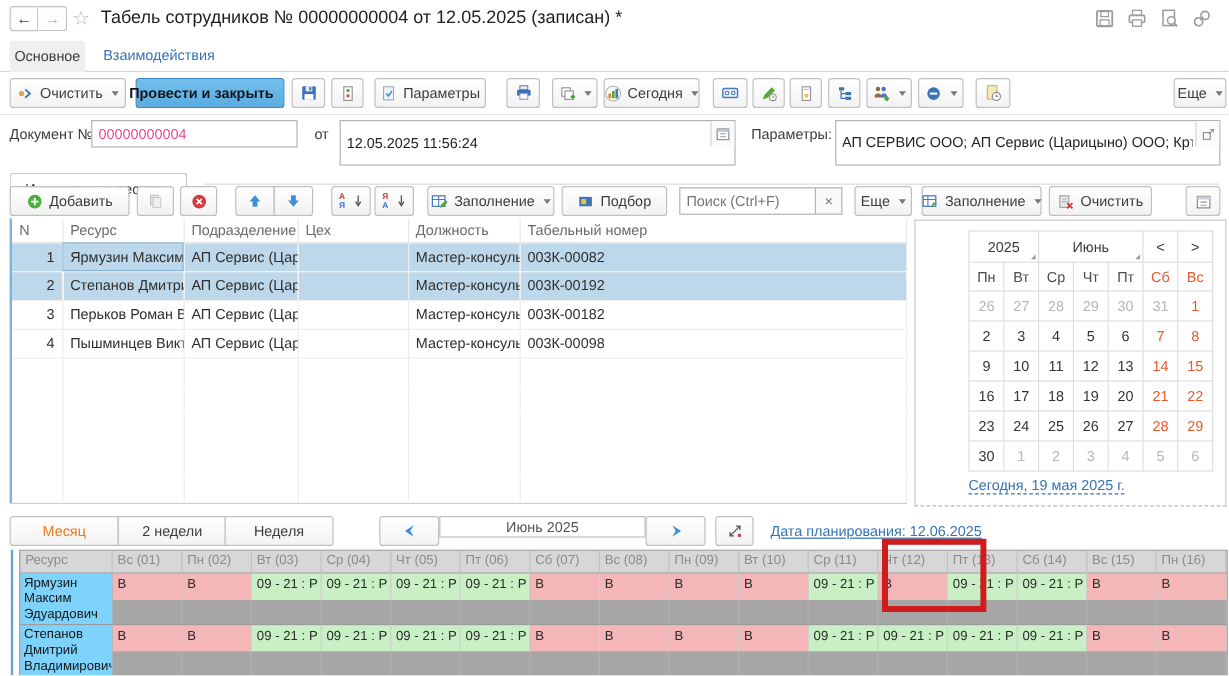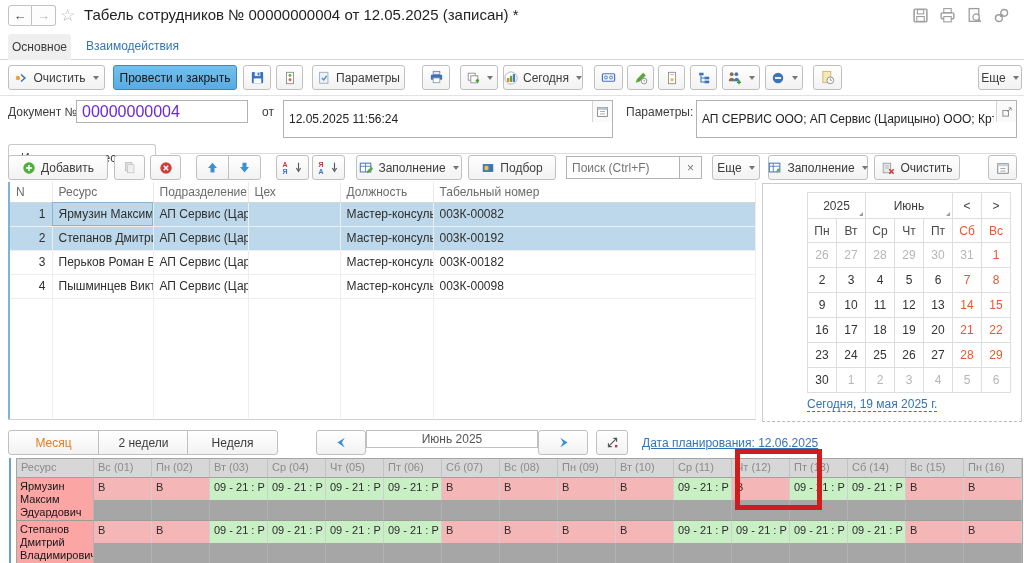--- a/index.html
+++ b/index.html
@@ -19,30 +19,30 @@
 
   
   .tabsrow { position: absolute; left: 0; top: 32px; width: 1024px; height: 28px; border-bottom: 1px solid #d6d6d6; }
   .tab-main { position: absolute; left: 8px; top: 2px; height: 26px; padding: 0 4px; background: #efefef; color: #3c3c3c; display: flex; align-items: center; border-radius: 3px 3px 0 0; }
   .tab-link { position: absolute; left: 86px; top: 7px; color: #3474b4; cursor: pointer; }
 
   
   .btn { display: inline-flex; align-items: center; justify-content: center; gap: 5px; height: 25px; border: 1px solid #c0c0c0; border-radius: 3px; background: linear-gradient(#ffffff,#f2f2f2); color: #3c3c3c; font-size: 12px; padding: 0 8px; cursor: pointer; white-space: nowrap; }
   .btn svg { flex: 0 0 auto; }
   .caret { width: 0; height: 0; border-left: 3.5px solid transparent; border-right: 3.5px solid transparent; border-top: 4px solid #777; margin-left: 2px; }
-  .primary { background: linear-gradient(#74c0ec,#58ace2); border-color: #3a88c4; font-weight: normal; color: #14141a; }
+  .primary { background: linear-gradient(#74c0ec,#58ace2); border-color: #3a88c4; font-weight: bold; color: #14141a; justify-content: flex-end; }
 
   
   .toolbar { position: absolute; left: 0; top: 60px; width: 1024px; height: 36px; border-bottom: 1px solid #e3e3e3; }
   .toolbar .btn { position: absolute; top: 5px; }
 
   
   .docrow { position: absolute; left: 0; top: 97px; width: 1024px; height: 30px; }
   .lbl { position: absolute; top: 8px; color: #3c3c3c; white-space: nowrap; }
-  .inp { position: absolute; top: 3px; height: 23px; border: 1px solid #b3b3b3; font-size: 16px; padding: 0 5px; color: #6d28d9; font-family: "Liberation Sans", sans-serif; background: #fff; }
+  .inp { position: absolute; top: 3px; height: 23px; border: 1px solid #b3b3b3; font-size: 12px; padding: 0 5px; color: #ec4899; font-family: "Liberation Sans", sans-serif; background: #fff; }
   .inp-wrap { position: absolute; top: 3px; height: 38px; }
   .inp-wrap input { width: 100%; height: 100%; border: 1px solid #b3b3b3; font-size: 12px; padding: 0 22px 0 5px; color: #222; font-family: "Liberation Sans", sans-serif; }
   .inp-ico { position: absolute; right: 1px; top: 1px; width: 20px; height: 21px; display: flex; align-items: center; justify-content: center; background: #fafafa; border-left: 1px solid #d5d5d5; cursor: pointer; }
 
   
   .sectab { position: absolute; left: 8px; top: 144px; height: 26px; padding: 0 12px; display: flex; align-items: center; background: #fff; border: 1px solid #c9c9c9; border-bottom: none; border-radius: 3px 3px 0 0; color: #3c3c3c; }
   .sectab-line { position: absolute; left: 170px; top: 153px; width: 846px; height: 1px; background: #dcdcdc; }
 
   
   .listbar { position: absolute; left: 0; top: 154px; width: 992px; height: 28px; }
@@ -82,21 +82,21 @@
   .seg.active { color: #e87c1e; }
   .pnav { position: absolute; top: 1px; width: 50px; height: 25px; border: 1px solid #c0c0c0; border-radius: 3px; background: linear-gradient(#ffffff,#f2f2f2); display: flex; align-items: center; justify-content: center; cursor: pointer; }
   .pcur { position: absolute; left: 366px; top: 1px; width: 172px; height: 18px; border: 1px solid #c0c0c0; background: #fff; display: flex; align-items: center; justify-content: center; color: #555; }
   .planlink { position: absolute; left: 642px; top: 7px; color: #3474b4; text-decoration: underline; cursor: pointer; white-space: nowrap; }
 
   
   .schedwrap { position: absolute; left: 8px; top: 458px; width: 1016px; height: 105px; overflow: hidden; }
   .sched-focus { position: absolute; left: 1px; top: 0; bottom: 0; width: 2px; background: #6aa3cf; }
   .sched { position: absolute; left: 8px; top: 0; display: grid; grid-template-columns: 77px repeat(16, 58px); grid-template-rows: 19px 22px 21px 22px 21px; border: 1px solid #a5a5a5; background: #a6a6a6; font-size: 11px; }
   .sched .h { background: #d7d7d7; color: #8b8b8b; padding: 2px 0 0 4px; border-right: 1px solid #c2c2c2; border-bottom: 1px solid #a2a2a2; white-space: nowrap; overflow: hidden; }
-  .sched .name { grid-row: span 2; background: #fca5a5; color: #161616; padding: 2px 3px; border-right: 1px solid #b4b4b4; border-bottom: 1px solid #9c9c9c; line-height: 13px; overflow: hidden; }
+  .sched .name { grid-row: span 2; background: #7dd3fc; color: #161616; padding: 2px 3px; border-right: 1px solid #b4b4b4; border-bottom: 1px solid #9c9c9c; line-height: 13px; overflow: hidden; }
   .sched .c { padding: 3px 0 0 4px; border-right: 1px solid #cfcfcf; white-space: nowrap; overflow: hidden; color: #2b2b2b; cursor: pointer; }
   .sched .c.off { background: #f4b6b6; }
   .sched .c.work { background: #c9f0c5; }
   .sched .f { background: #a6a6a6; border-right: 1px solid #b2b2b2; border-bottom: 1px solid #9c9c9c; }
 
   
   .redbox { position: absolute; left: 735px; top: 449px; width: 87px; height: 61px; border: 5px solid #cf1d1d; z-index: 50; pointer-events: none; }
 
   
   .sortg { display: flex; flex-direction: column; font-size: 7px; font-weight: bold; line-height: 7px; margin-right: 1px; }

